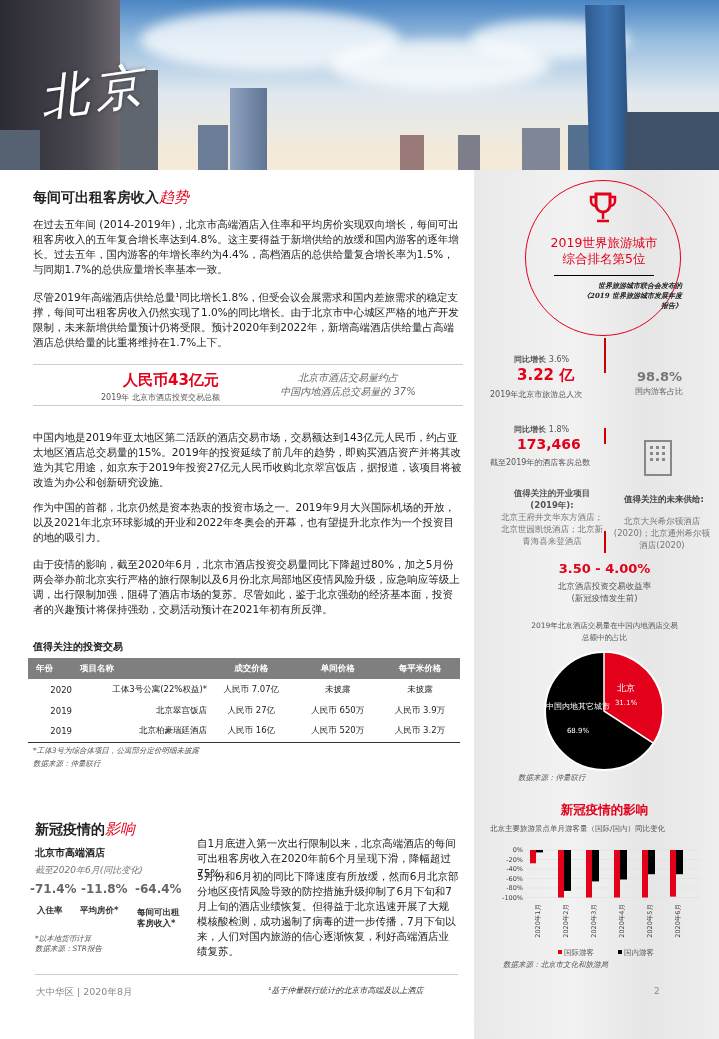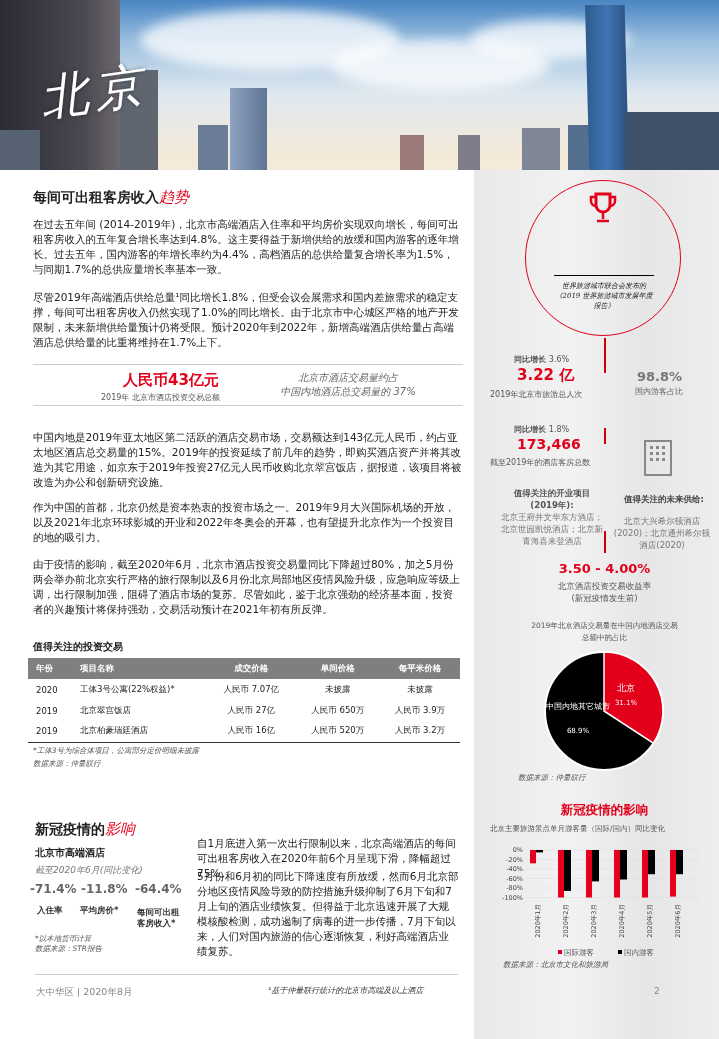--- a/index.html
+++ b/index.html
@@ -12,21 +12,21 @@
 .h2{position:absolute;font-size:14px;color:#222;font-weight:bold;}
 .h2 .accent{color:#e2001a;font-style:italic;font-family:"DejaVu Serif",serif;font-weight:normal;font-size:15px;}
 .para{position:absolute;font-size:10.5px;line-height:15px;color:#222;}
 .hl-box{position:absolute;left:33px;top:364px;width:430px;height:42px;border-top:1px solid #ccc;border-bottom:1px solid #ccc;}
 .hl-big{position:absolute;left:90px;top:6px;font-size:15px;color:#e2001a;font-weight:bold;}
 .hl-sub{position:absolute;left:68px;top:27px;font-size:8px;color:#555;}
 .hl-italic{position:absolute;left:220px;top:6px;font-size:10px;color:#666;font-style:italic;text-align:center;width:190px;line-height:14px;}
 .tbl-title{position:absolute;left:33px;top:640px;font-size:10px;font-weight:bold;}
 table{position:absolute;left:28px;top:658px;width:432px;border-collapse:collapse;font-size:8.5px;}
 th{background:#7f7f7f;color:#fff;font-weight:bold;height:21px;text-align:left;padding-left:8px;}
-td{height:21px;padding-left:8px;}
+td{height:21px;padding-left:8px;text-align:right;}
 th.c,td.c{text-align:center;padding-left:0;}
 tbody tr:last-child td{border-bottom:1.5px solid #333;}
 .note{position:absolute;left:33px;font-size:7.5px;color:#555;font-style:italic;}
 .stat-num{position:absolute;font-size:12px;font-weight:bold;color:#666;}
 .stat-lbl{position:absolute;font-size:8.5px;font-weight:bold;color:#333;line-height:11px;}
 .circle{position:absolute;left:525px;top:180px;width:156px;height:156px;border:1.5px solid #e2001a;border-radius:50%;}
 .vline{position:absolute;width:2px;background:#c00;}
 .side-txt{position:absolute;text-align:center;font-size:8.5px;color:#555;line-height:12px;}
 .footer-line{position:absolute;left:35px;top:974px;width:423px;border-top:1px solid #ccc;}
 </style>
@@ -126,22 +126,26 @@
 <div class="para" style="left:197px;top:822px;width:262px;margin-top:14px;">自1月底进入第一次出行限制以来，北京高端酒店的每间可出租客房收入在2020年前6个月呈现下滑，降幅超过75%。</div>
 <div class="para" style="left:197px;top:869px;width:262px;">5月份和6月初的同比下降速度有所放缓，然而6月北京部分地区疫情风险导致的防控措施升级抑制了6月下旬和7月上旬的酒店业绩恢复。但得益于北京迅速开展了大规模核酸检测，成功遏制了病毒的进一步传播，7月下旬以来，人们对国内旅游的信心逐渐恢复，利好高端酒店业绩复苏。</div>
 
 <div class="circle">
   <svg style="position:absolute;left:62px;top:10px;" width="30" height="36" viewBox="0 0 30 36">
     <path d="M8 3 H22 V14 A7 7 0 0 1 8 14 Z" fill="none" stroke="#e2001a" stroke-width="3"></path>
     <path d="M8 6 H3 V10 A5 5 0 0 0 8 15" fill="none" stroke="#e2001a" stroke-width="2.5"></path>
     <path d="M22 6 H27 V10 A5 5 0 0 1 22 15" fill="none" stroke="#e2001a" stroke-width="2.5"></path>
     <path d="M15 21 V28 M9 30 H21" stroke="#e2001a" stroke-width="2.5"></path>
   </svg>
+  <div style="position:absolute;left:0;top:54px;width:156px;text-align:center;font-size:12.5px;color:#e2001a;line-height:16px;">
+    <div>2019世界旅游城市</div>
+    <div>综合排名第5位</div>
+  </div>
   <div style="position:absolute;left:28px;top:94px;width:100px;border-top:1px solid #000;"></div>
-  <div style="position:absolute;left:0;top:100px;width:156px;text-align:center;font-size:7px;font-style:italic;font-weight:normal;font-family:'DejaVu Serif',serif;line-height:10px;color:#222;">
+  <div style="position:absolute;left:0;top:100px;width:156px;text-align:right;font-size:7px;font-style:italic;font-weight:bold;font-family:'DejaVu Serif',serif;line-height:10px;color:#222;">
     <div>世界旅游城市联合会发布的</div>
     <div>《2019 世界旅游城市发展年度</div>
     <div>报告》</div>
   </div>
 </div>
 
 <div class="vline" style="left:604px;top:338px;height:16px;"></div>
 
 <div style="position:absolute;left:514px;top:354px;font-size:8px;color:#555;font-weight:bold;">
   <span>同比增长</span> <span style="font-weight:normal;">3.6%</span>

